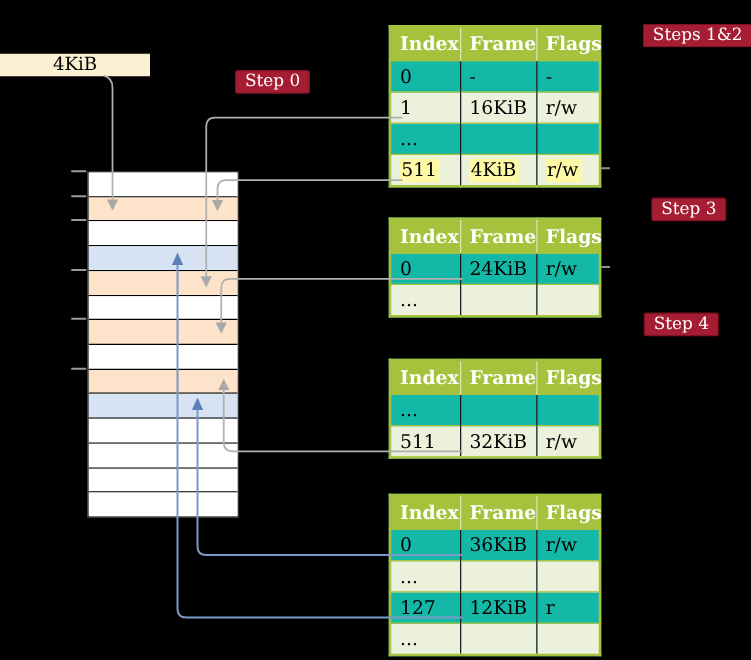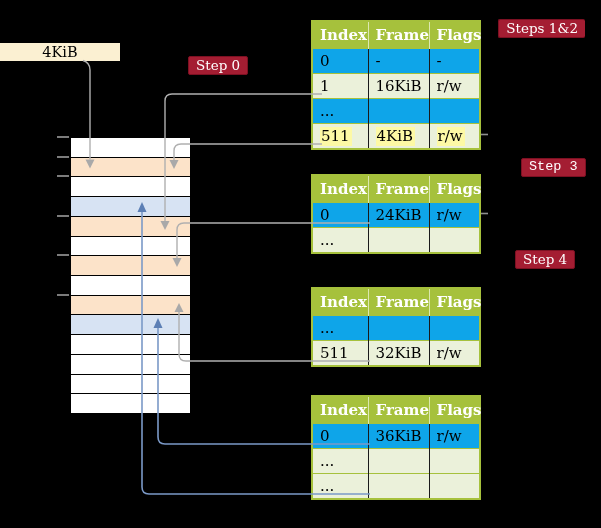--- a/index.html
+++ b/index.html
@@ -14,36 +14,36 @@
   .stage{position:absolute;inset:0;width:601px;height:528px;}
 
   
   .framebox{position:absolute;left:0;top:43px;width:120px;height:18px;
     background:var(--cream);color:#000;font-size:14.5px;line-height:18px;text-align:center;}
 
   
   .badge{position:absolute;background:var(--label-red);border:1.5px solid var(--label-red-border);
     border-radius:2px;color:#fff;font-size:13.5px;line-height:14px;padding:1px 7px 2px 7px;white-space:nowrap;}
   .badge.b0{left:188px;top:56px;}
-  .badge.b12{right:16px;top:19px;border-right-width:0;text-align:right;}
-  .badge.b3{left:521px;top:158px;font-family:Liberation Mono, monospace;}
+  .badge.b12{right:0;top:19px;border-right-width:0;text-align:right;}
+  .badge.b3{left:521px;top:158px;}
   .badge.b4{left:515px;top:250px;}
 
   
   .stack{position:absolute;left:70px;top:137px;width:119px;height:275px;
     display:flex;flex-direction:column;border:1px solid #000;background:#fff;}
   .mrow{flex:1;border-bottom:1px solid #000;}
   .mrow:last-child{border-bottom:none;}
   .mrow.white{background:#ffffff;}
   .mrow.peach{background:var(--peach);}
   .mrow.blue{background:var(--blue-row);}
 
   
   table.ptable{position:absolute;left:311px;border-collapse:collapse;table-layout:fixed;
-    width:168px;background:#0ea5e9;border:2px solid var(--header-green);}
+    width:168px;background:#14b8a6;border:2px solid var(--header-green);}
   table.t1{top:20px;} table.t2{top:174px;} table.t3{top:287px;} table.t4{top:395px;}
   .ptable th{background:var(--header-green);color:#fff;font-weight:bold;text-align:left;
     font-size:15px;height:25px;padding:0 0 1px 7px;border-right:1px solid #dce8b0;}
   .ptable th:last-child{border-right:none;text-align:right;}
   .ptable td{font-size:15px;color:#000;height:23px;padding:0 0 1px 7px;
     border-right:1px solid #1a1a1a;border-top:1.5px solid var(--header-green);}
   .ptable td:last-child{border-right:none;}
   .ptable tr.shade td{background:var(--row-green);}
   .hl{background:var(--highlight-yellow);padding:0 2px 1px 1px;}
 
@@ -184,20 +184,25 @@
     <tr>
       <td>0</td>
       <td>36KiB</td>
       <td>r/w</td>
     </tr>
     <tr class="shade">
       <td>...</td>
       <td></td>
       <td></td>
     </tr>
+    <tr>
+      <td>127</td>
+      <td>12KiB</td>
+      <td>r</td>
+    </tr>
     <tr class="shade">
       <td>...</td>
       <td></td>
       <td></td>
     </tr>
   </tbody>
     </table>
 
   <svg class="overlay" width="601" height="528" viewBox="0 0 601 528">
 

